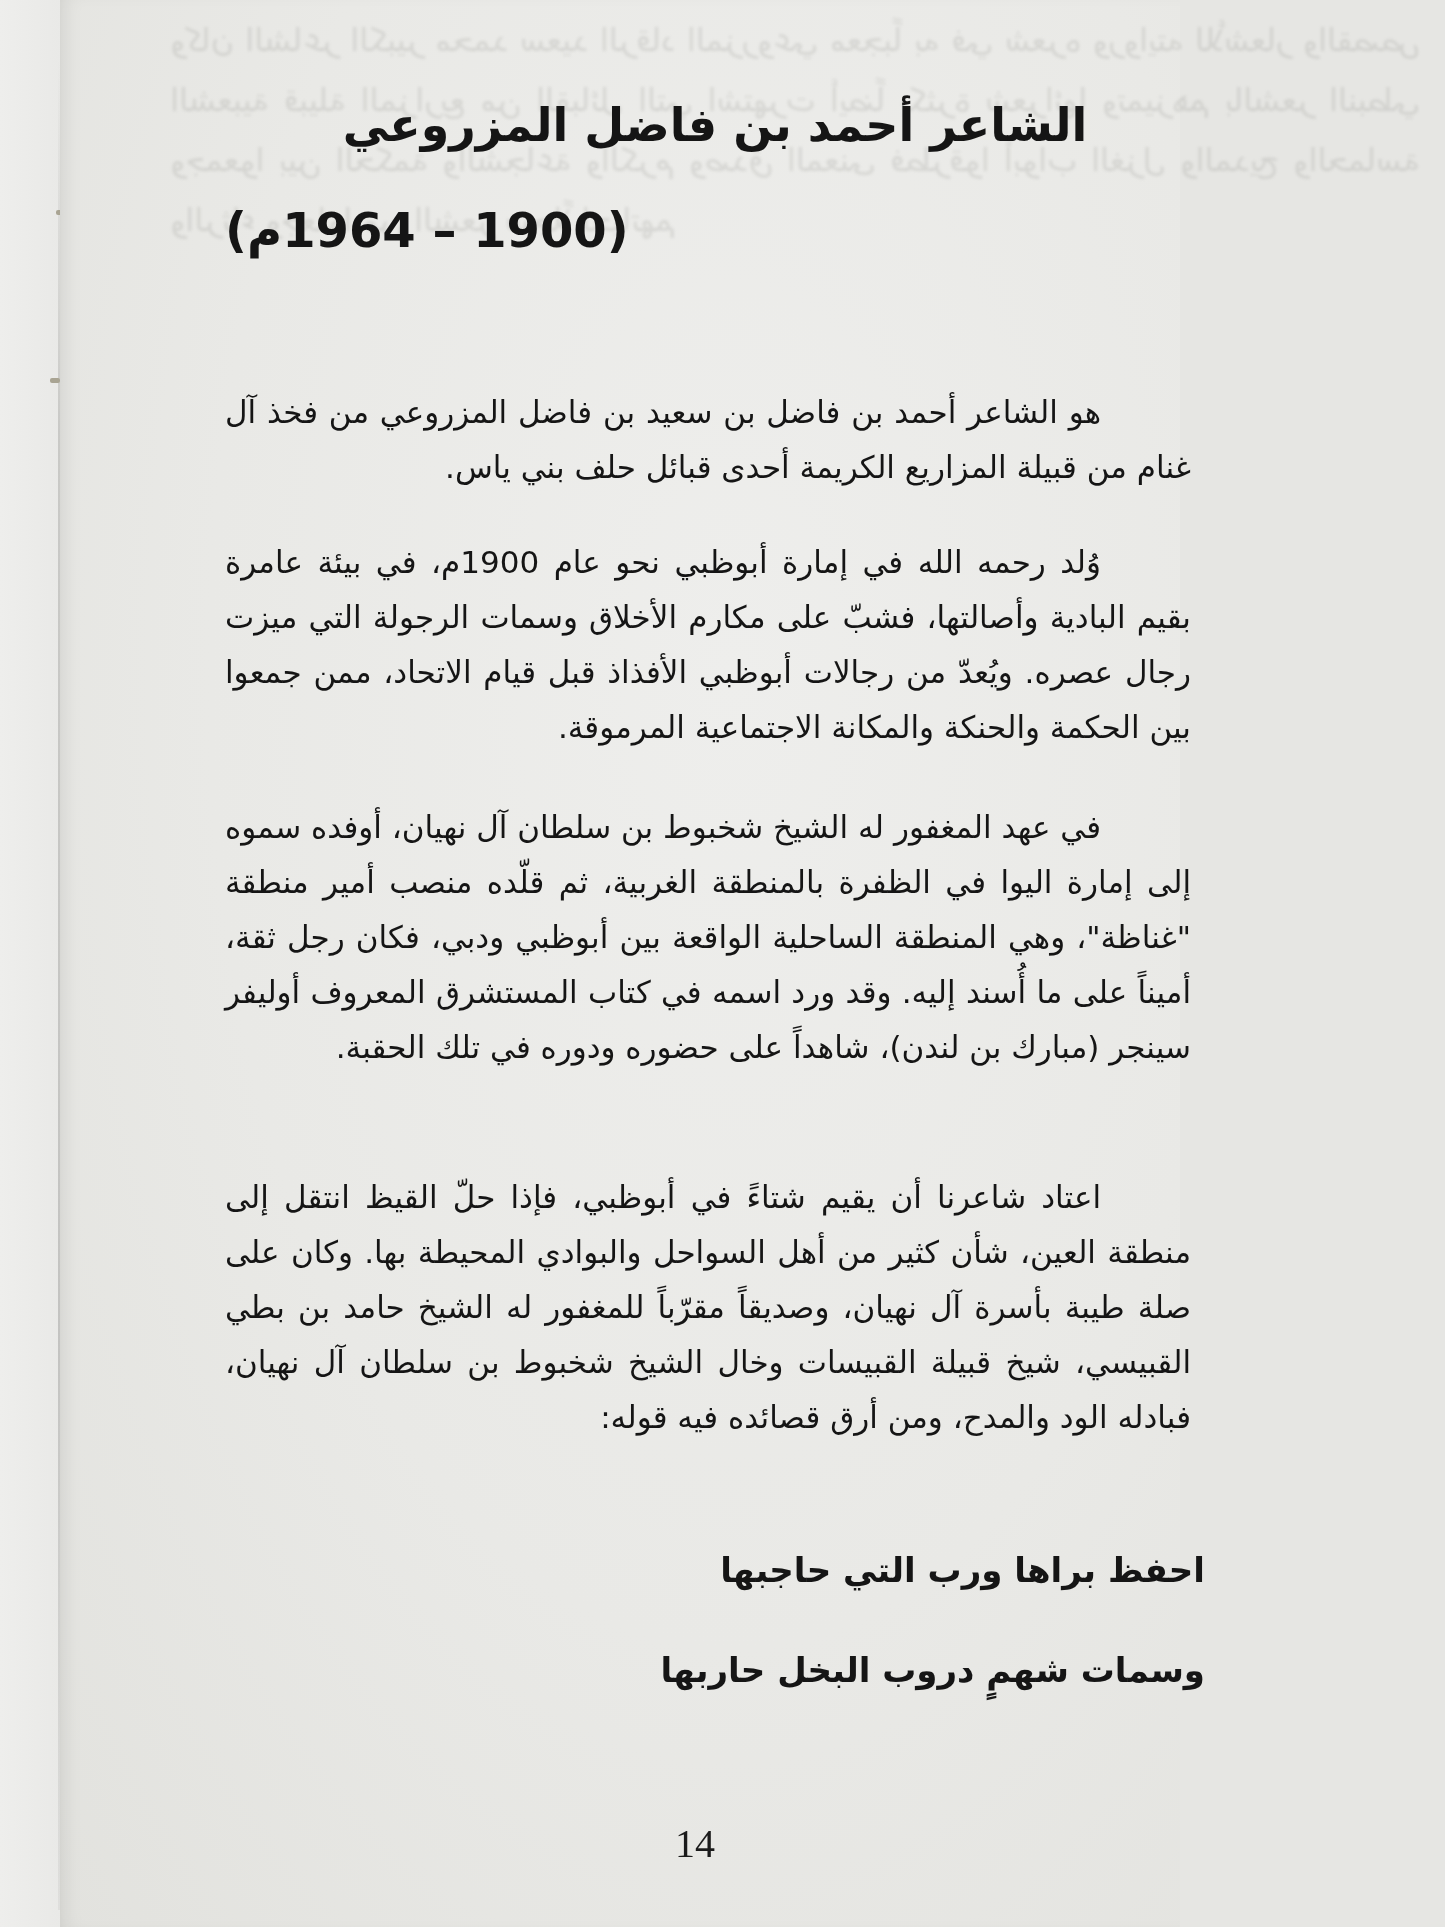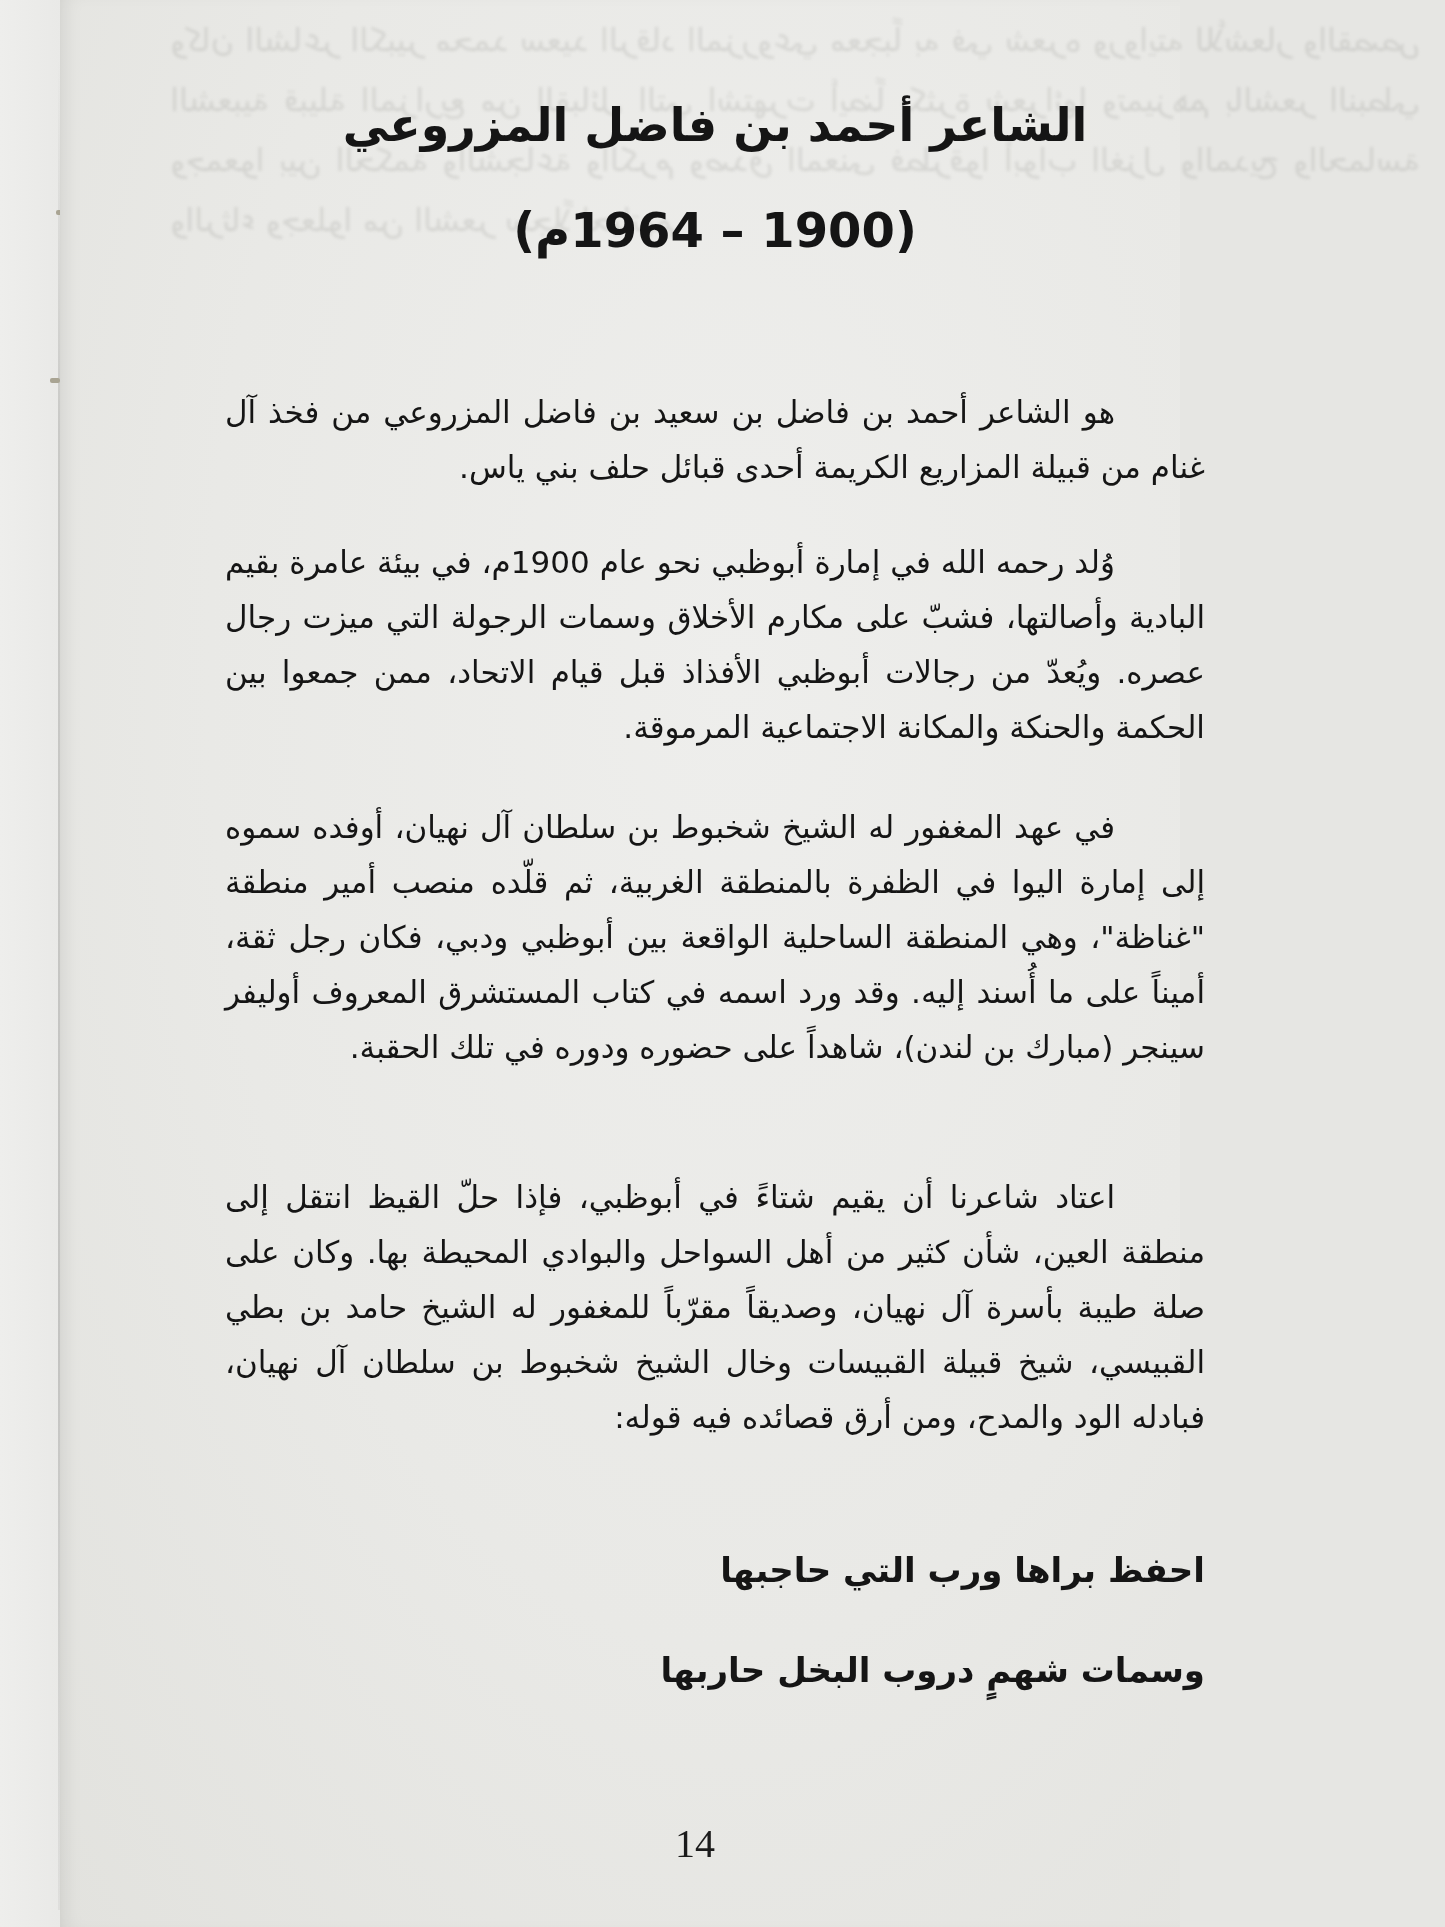--- a/index.html
+++ b/index.html
@@ -66,29 +66,29 @@
       text-align: center;
       font-family: "DejaVu Sans", sans-serif;
       font-weight: bold;
       font-size: 46px;
       line-height: 60px;
       letter-spacing: -0.5px;
     }
     .dates {
       position: absolute;
       top: 200px; left: 0; right: 0;
-      text-align: center;
+      text-align: left;
       font-family: "DejaVu Sans", sans-serif;
       font-weight: bold;
       font-size: 48px;
       line-height: 60px;
     }
     .para {
       position: absolute;
-      left: 0; right: 0;
+      left: 0; right: 14px;
       font-family: "DejaVu Sans", sans-serif;
       font-size: 31px;
       line-height: 55px;
       text-align: justify;
       text-align-last: right;
       text-indent: 90px;
       margin: 0;
     }
     .verses {
       position: absolute;

